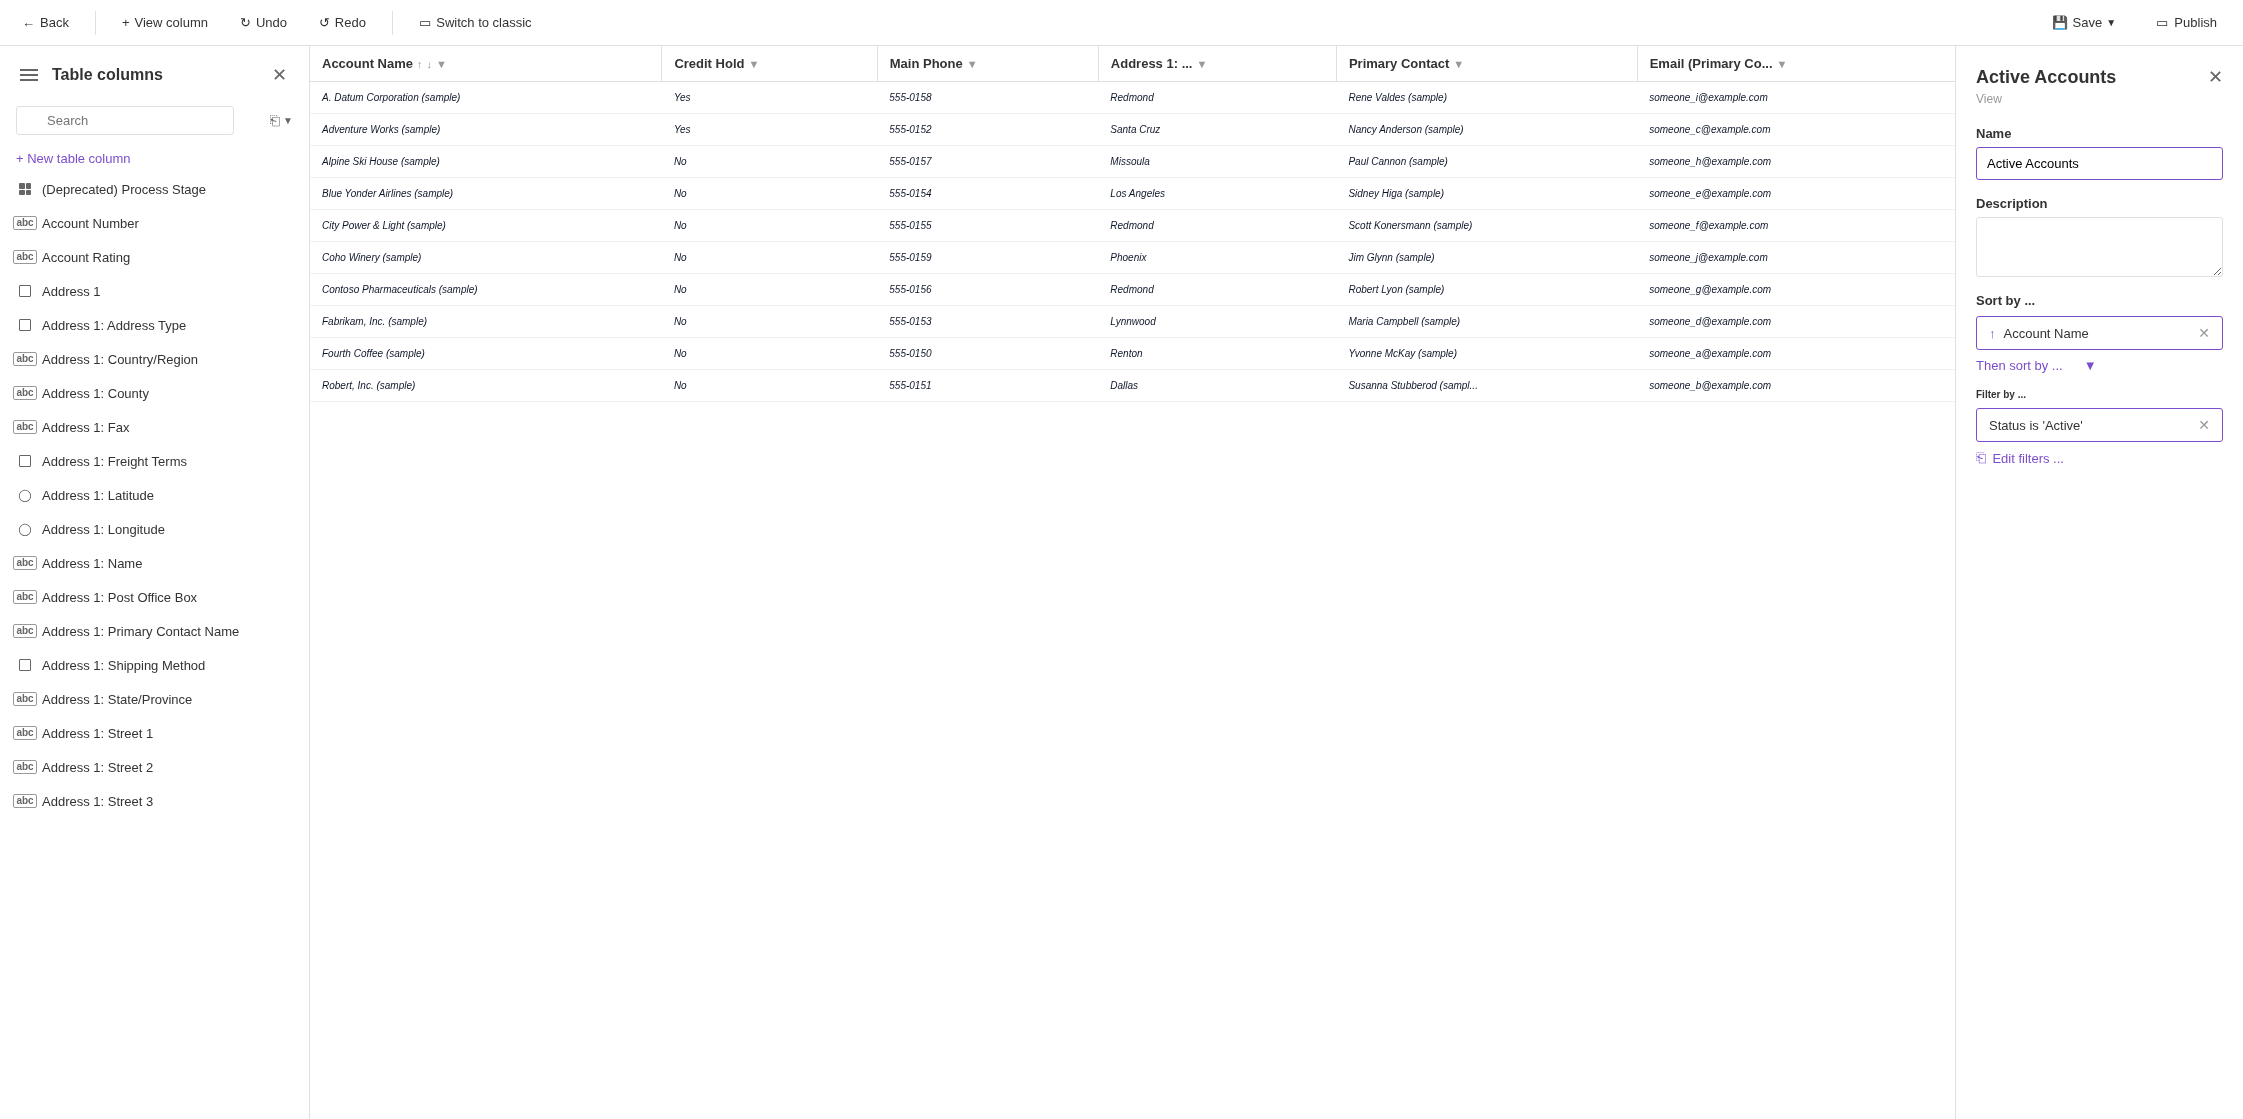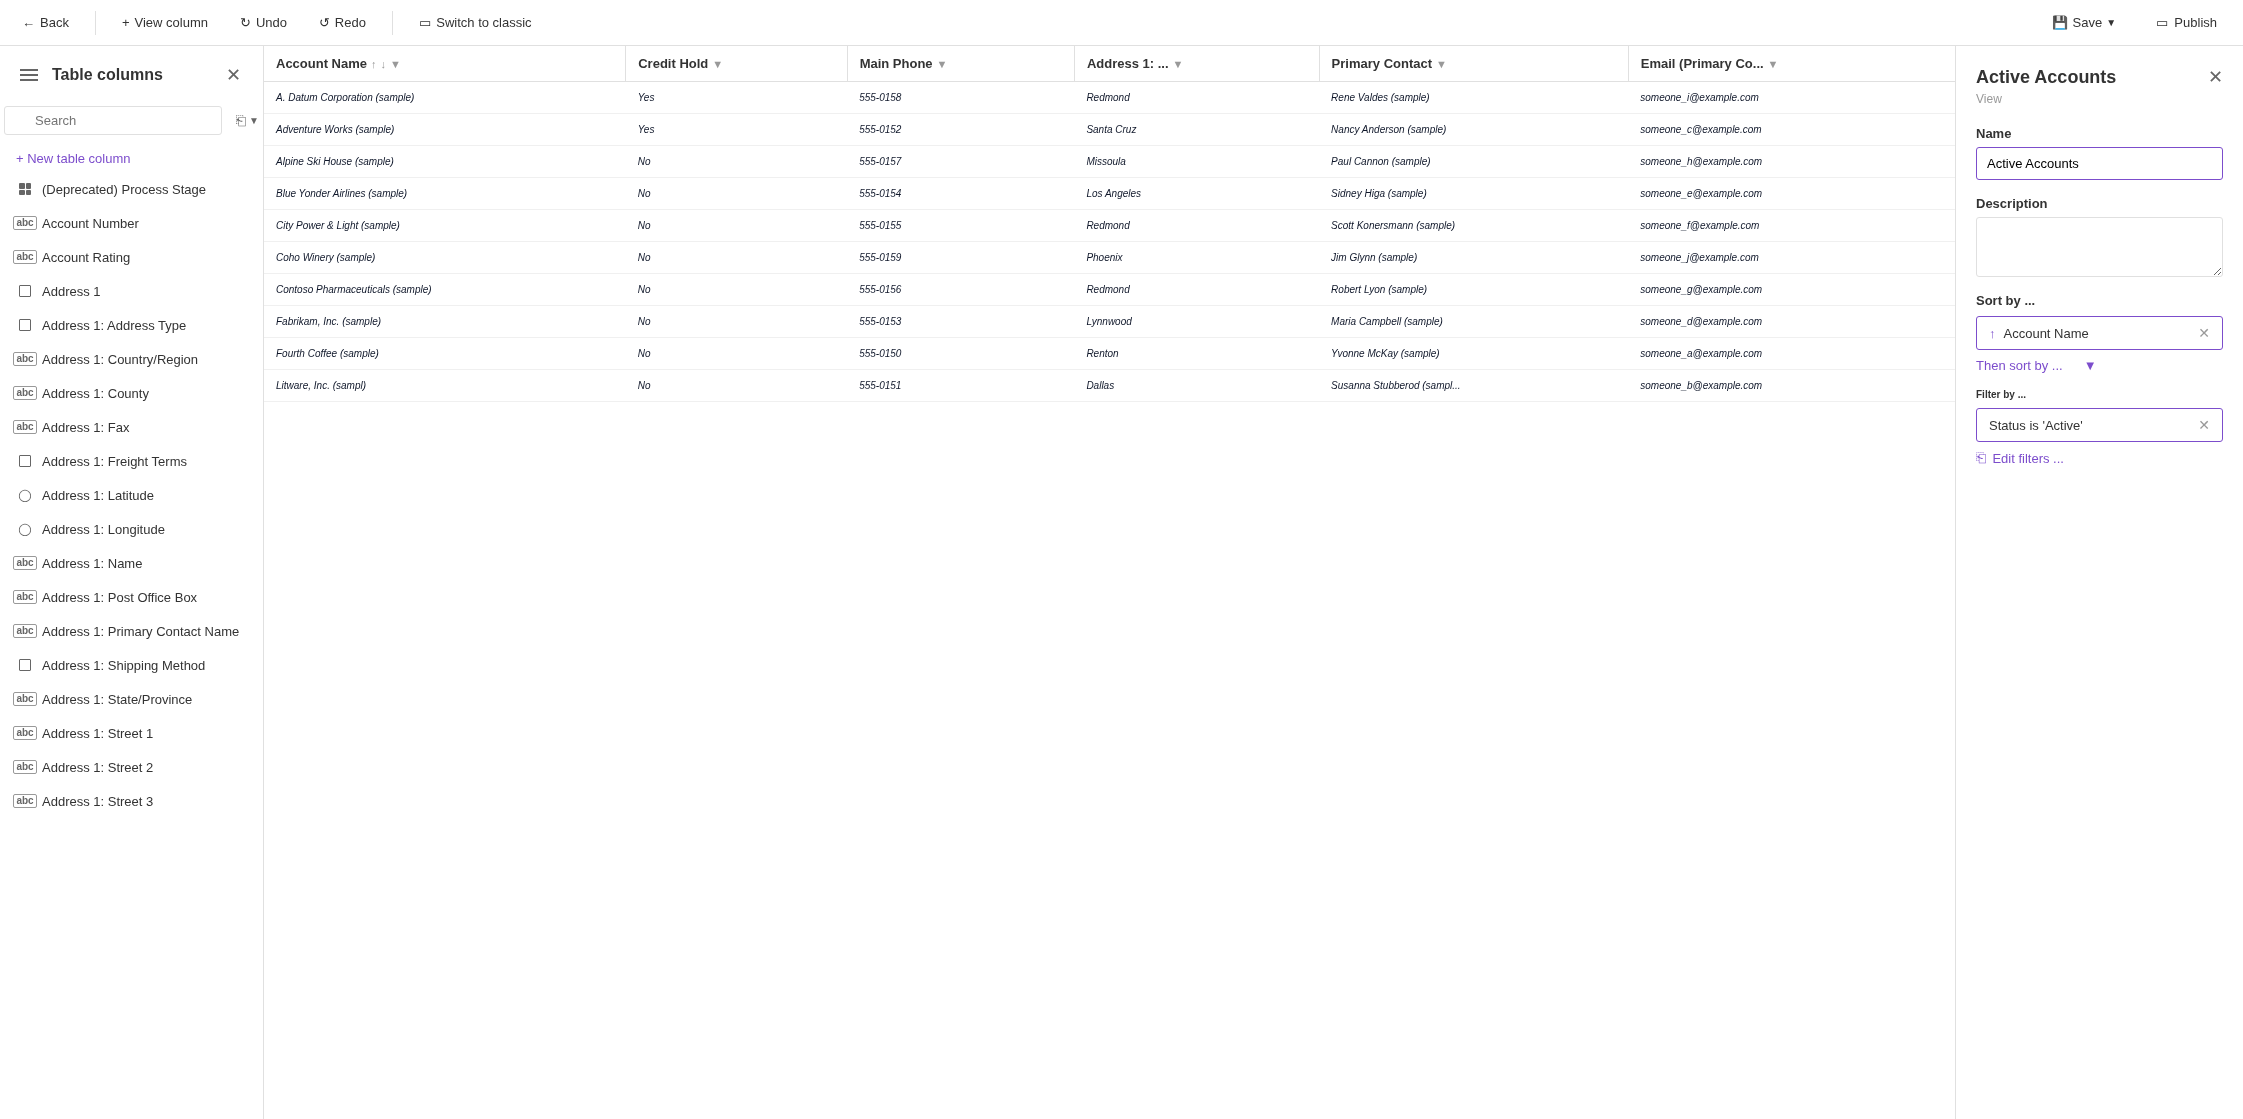--- a/index.html
+++ b/index.html
@@ -29,38 +29,38 @@
       font-size: 13px; color: #333; padding: 4px 10px;
     }
 
     
     .main-area {
       display: flex; flex: 1; overflow: hidden;
     }
 
     
     .left-panel {
-      width: 264px; flex-shrink: 0;
+      width: 310px; flex-shrink: 0;
       background: #fff; border-right: 1px solid #e0e0e0;
       display: flex; flex-direction: column;
       overflow: hidden;
     }
     .left-panel-header {
       display: flex; align-items: center; justify-content: space-between;
       padding: 16px 16px 8px 16px;
     }
     .left-panel-title { font-size: 16px; font-weight: 600; }
     .close-btn { background: none; border: none; cursor: pointer; font-size: 18px; color: #666; padding: 2px 6px; }
     .tabs { display: flex; border-bottom: 1px solid #e0e0e0; padding: 0 16px; }
     .tab {
       padding: 8px 12px; cursor: pointer; font-size: 13px;
       border-bottom: 2px solid transparent; color: #666;
     }
     .tab.active { border-bottom: 2px solid #7c4dcc; color: #7c4dcc; font-weight: 600; }
-    .search-area { padding: 10px 4px; display: flex; align-items: center; }
+    .search-area { padding: 10px 16px; display: flex; align-items: center; }
     .search-input {
       flex: 1; border: 1px solid #e0e0e0; border-radius: 3px;
       padding: 6px 10px 6px 30px; font-size: 13px; outline: none;
       position: relative;
     }
     .search-wrap { position: relative; flex: 1; }
     .search-icon-inner { position: absolute; left: 8px; top: 50%; transform: translateY(-50%); color: #999; font-size: 13px; }
     .filter-btn { background: none; border: none; cursor: pointer; color: #666; display: flex; align-items: center; gap: 3px; }
     .new-column-btn {
       display: flex; align-items: center; gap: 6px;
@@ -450,21 +450,21 @@
           </tr>
           <tr>
             <td>Fourth Coffee (sample)</td>
             <td>No</td>
             <td>555-0150</td>
             <td>Renton</td>
             <td>Yvonne McKay (sample)</td>
             <td>someone_a@example.com</td>
           </tr>
           <tr>
-            <td>Litware, Inc. (sampl)</td>
+            <td>Robert, Inc. (sample)</td>
             <td>No</td>
             <td>555-0151</td>
             <td>Dallas</td>
             <td>Susanna Stubberod (sampl...</td>
             <td>someone_b@example.com</td>
           </tr>
         </tbody>
     </table>
   </div>
 

